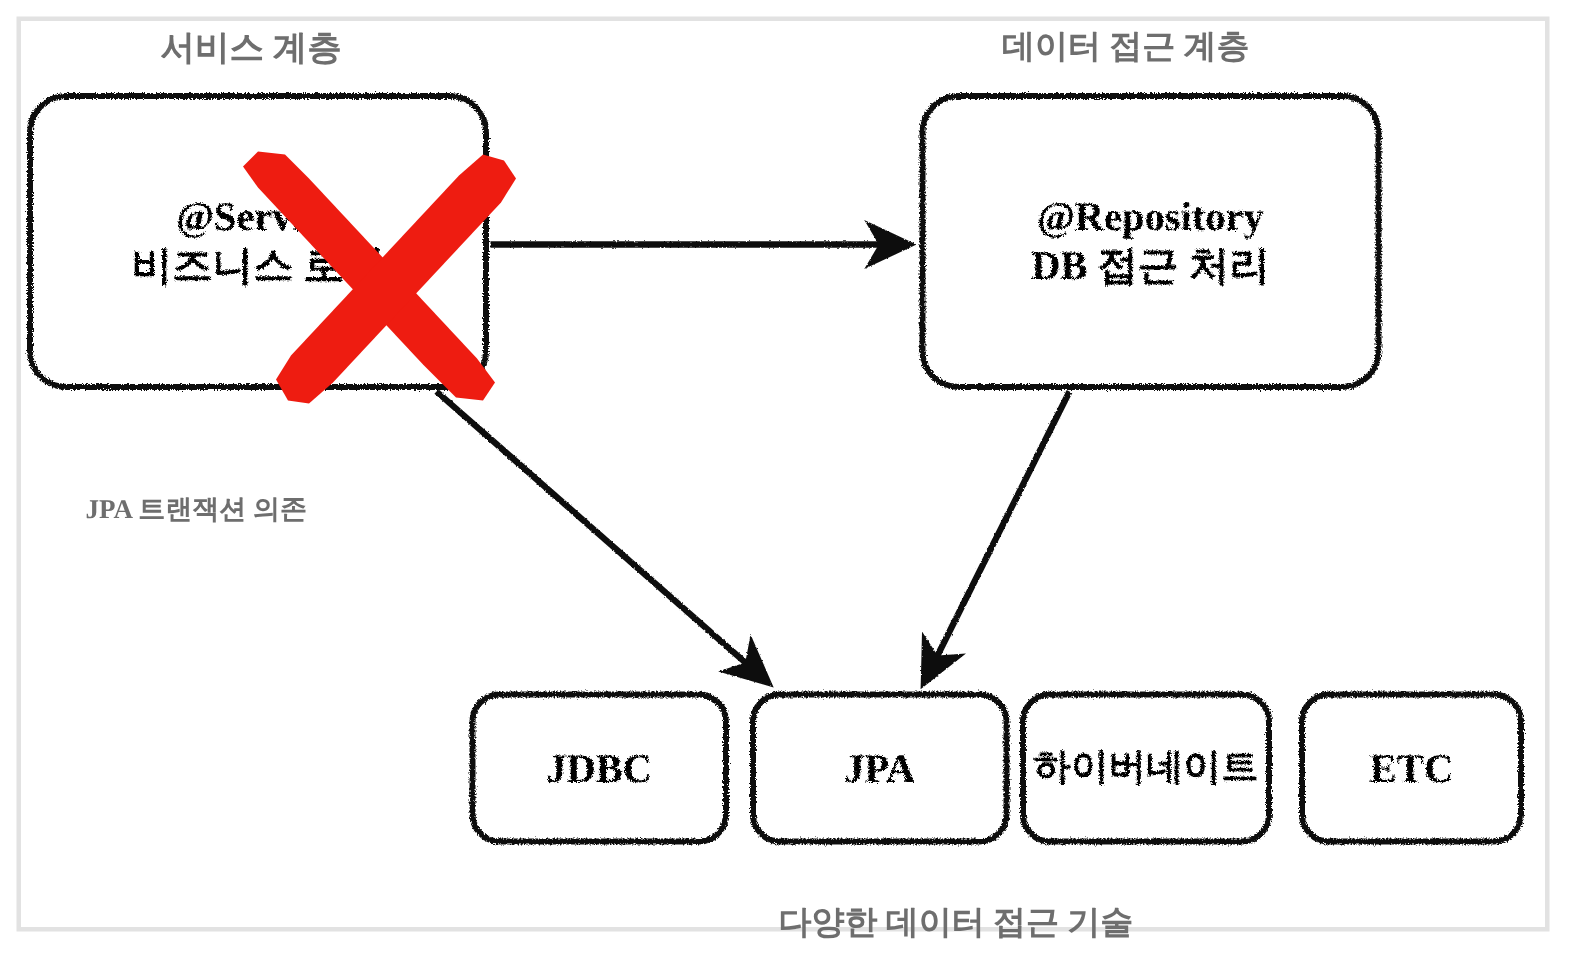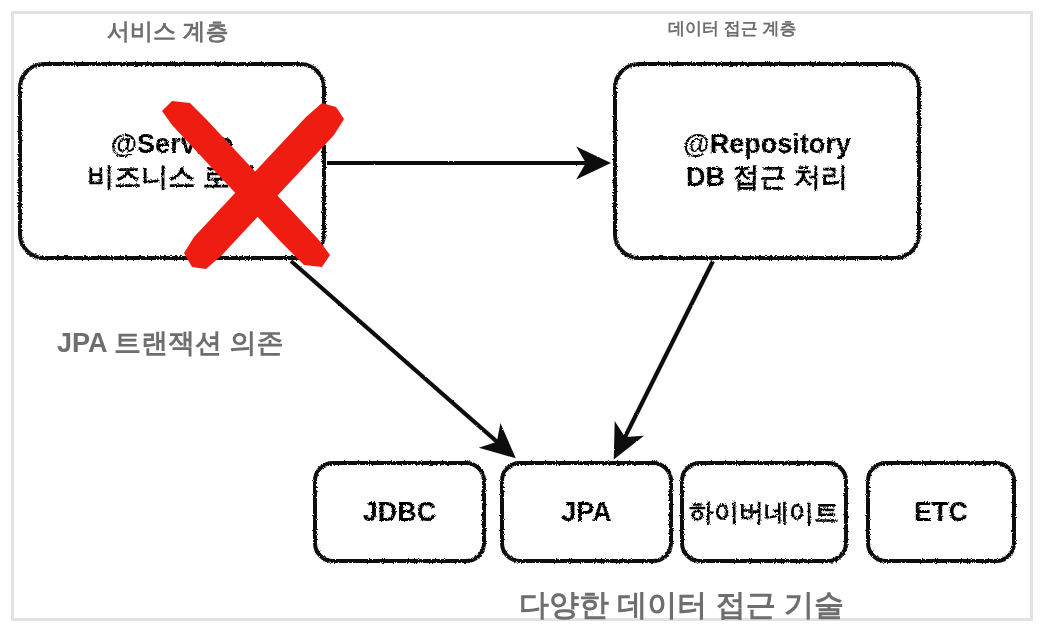--- a/index.html
+++ b/index.html
@@ -10,20 +10,21 @@
   }
   body {
     font-family: "Liberation Sans", "DejaVu Sans", sans-serif;
   }
   #canvas {
     position: relative;
     width: 1054px;
     height: 632px;
     background: #ffffff;
     overflow: hidden;
+    font-family: Liberation Serif, serif;
   }
   
   #frame {
     position: absolute;
     left: 11px;
     top: 11px;
     width: 1022px;
     height: 610px;
     border: 3px solid #e2e2e2;
     box-sizing: border-box;
@@ -32,24 +33,24 @@
 
   
   .caption {
     position: absolute;
     color: #6e6e6e;
     font-weight: bold;
     white-space: nowrap;
     line-height: 1;
   }
   #cap-service   { left: 107px;  top: 20px;  font-size: 23px; }
-  #cap-dal       { left: 668px;  top: 20px;  font-size: 17px; }
-  #cap-left-edge { left: 57px;   top: 330px; font-size: 27px; }
+  #cap-dal       { left: 668px;  top: 20px;  font-size: 22px; }
+  #cap-left-edge { left: 57px;   top: 330px; font-size: 18px; }
   #cap-right-edge{ left: 711px;  top: 330px; font-size: 22px; }
-  #cap-bottom    { left: 519px;  top: 590px; font-size: 30px; text-align: center; }
+  #cap-bottom    { left: 519px;  top: 604px; font-size: 22px; text-align: center; }
 
   
   .hbox {
     position: absolute;
     box-sizing: border-box;
     background: #ffffff;
     border: 4px solid #111111;
     border-radius: 26px;
     display: flex;
     flex-direction: column;

